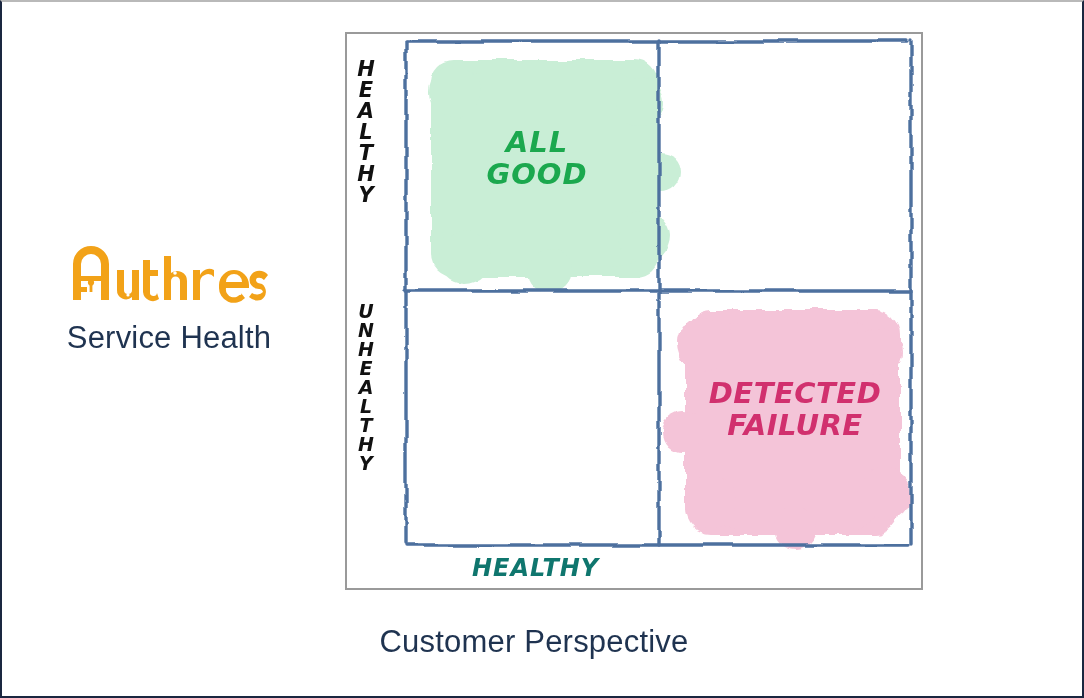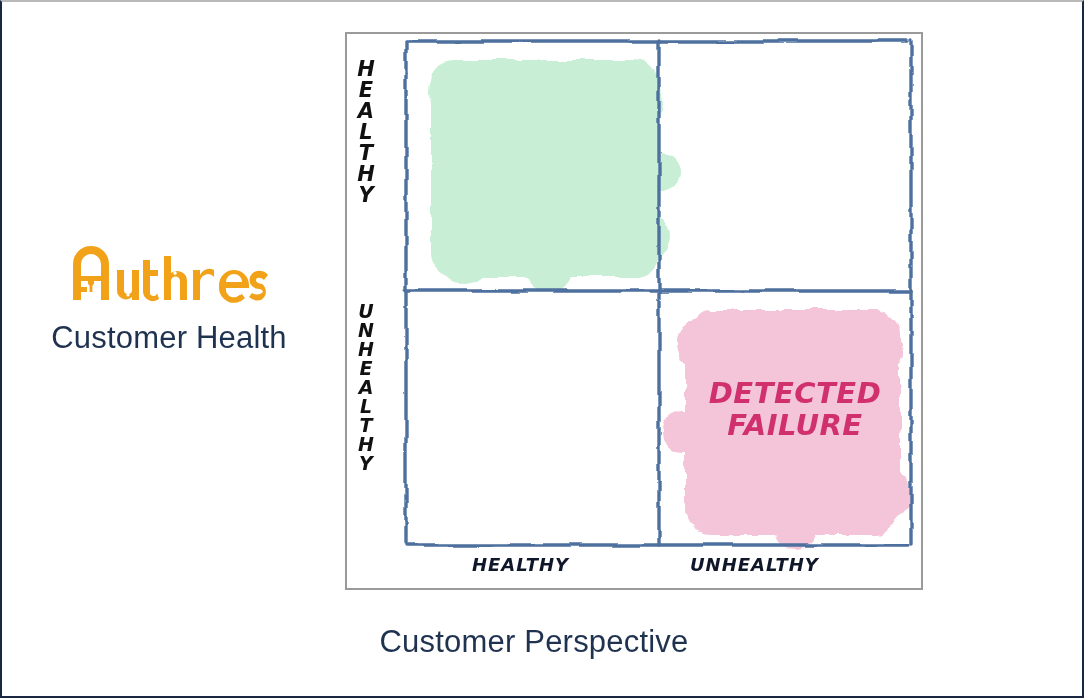--- a/index.html
+++ b/index.html
@@ -76,22 +76,22 @@
   #y-label-healthy{ left:347px; top:57px; }
   #y-label-unhealthy{ left:347px; top:300px; font-size:19px; }
 
   
   .x-axis-label{
     position:absolute;
     top:552px;
     font-family:"DejaVu Sans", sans-serif;
     font-weight:700;
     font-style:italic;
-    font-size:18px;
-    color:#0f172a;
+    font-size:24px;
+    color:#0f766e;
     letter-spacing:1px;
     white-space:nowrap;
   }
   #x-label-healthy{ left:470px; }
   #x-label-unhealthy{ left:688px; }
 
   
   .blob-text{
     position:absolute;
     text-align:center;
@@ -163,21 +163,21 @@
                    M157 40 L173 40 A8 8 0 0 0 157 40 Z"></path>
           <circle cx="171" cy="51.5" r="1.5" fill="#ffffff"></circle>
 
           <path d="M183 51 A9 9 0 0 0 194 50 A4 4 0 0 0 190 47
                    L187 46.5 A9 9 0 0 1 188 29 A12 12 0 0 1 199 33 L195 38
                    A7 7 0 0 0 188 36 A3 3 0 0 0 189 41 L193 42
                    A9.5 9.5 0 0 1 192 58 A13 13 0 0 1 180 55 Z"></path>
         </g>
       </svg>
     </div>
-    <div id="brand-subtitle">Customer Health</div>
+    <div id="brand-subtitle">Service Health</div>
   </div>
 
   <div id="matrix-frame"></div>
 
   <svg id="matrix-svg" viewBox="0 0 578 558">
     <defs>
       <filter id="rough" x="-20%" y="-20%" width="140%" height="140%">
         <feTurbulence type="fractalNoise" baseFrequency="0.035" numOctaves="3" seed="7" result="n"></feTurbulence>
         <feDisplacementMap in="SourceGraphic" in2="n" scale="7" xChannelSelector="R" yChannelSelector="G"></feDisplacementMap>
       </filter>
@@ -243,20 +243,21 @@
     <span>H</span>
     <span>E</span>
     <span>A</span>
     <span>L</span>
     <span>T</span>
     <span>H</span>
     <span>Y</span>
   </div>
 
   <div class="x-axis-label" id="x-label-healthy">HEALTHY</div>
-  <div class="x-axis-label" id="x-label-unhealthy">UNHEALTHY</div>
-
+
+  <div class="blob-text" id="all-good-text">ALL
+GOOD</div>
   <div class="blob-text" id="detected-failure-text">DETECTED
 FAILURE</div>
 
   <div id="caption">Customer Perspective</div>
 
 </div>
 
 </body></html>

